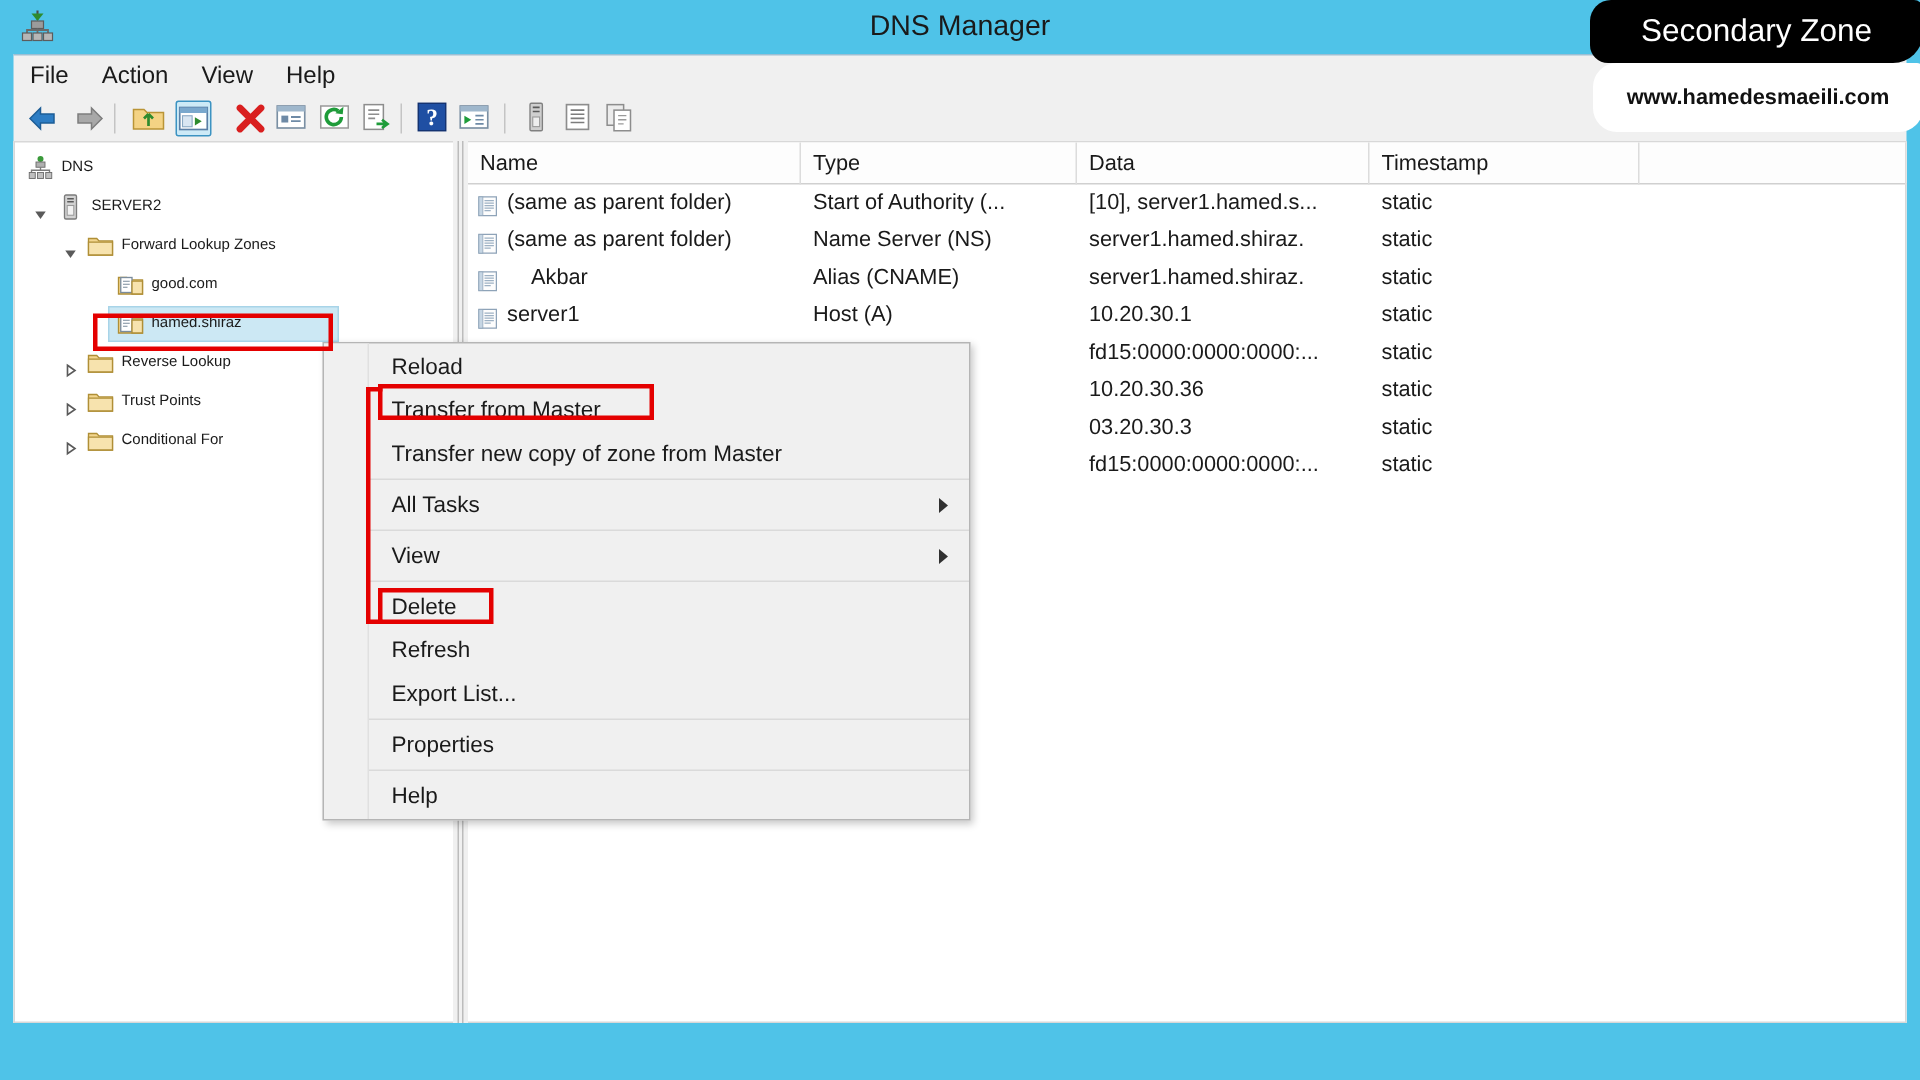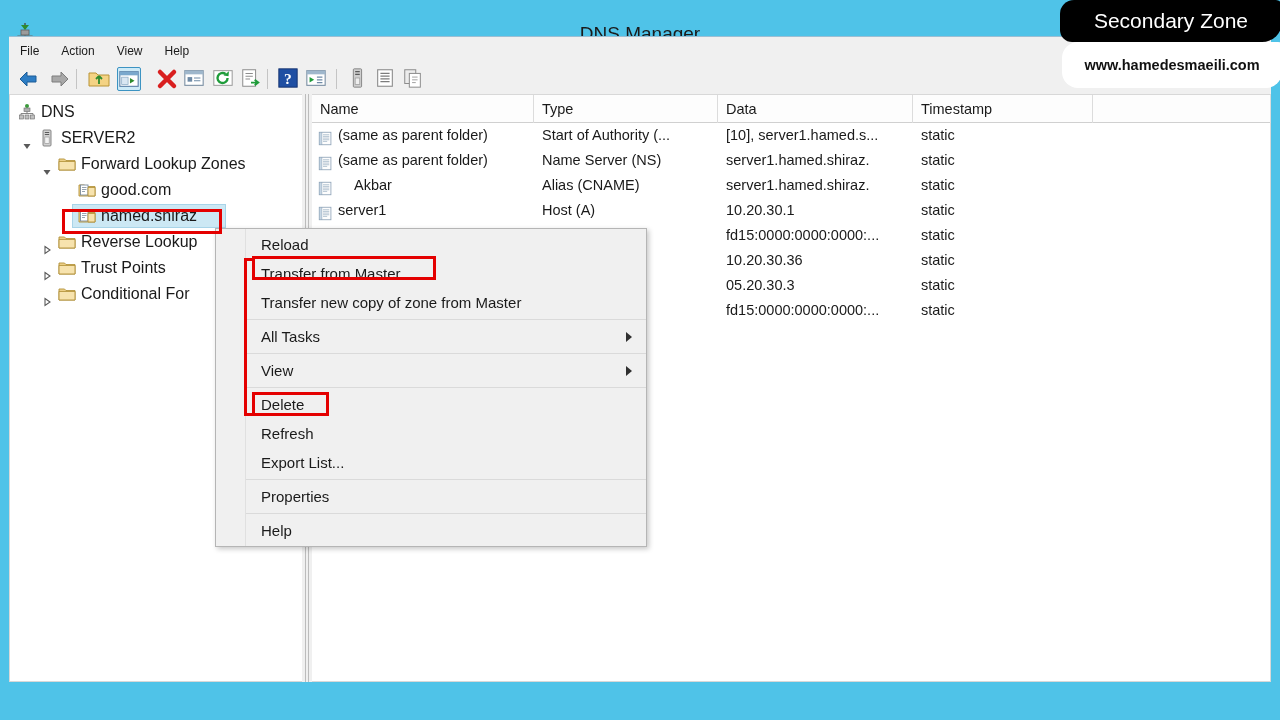--- a/index.html
+++ b/index.html
@@ -10,41 +10,41 @@
     background: #4FC3E8;
   }
   #app {
     position: relative;
     width: 1280px; height: 720px;
     background: #4FC3E8;
   }
 
   
   .titlebar {
-    position: absolute; left: 0; top: 16px; width: 1280px; height: 36px;
+    position: absolute; left: 0; top: 0; width: 1280px; height: 36px;
     background: #4FC3E8;
   }
   .titlebar .app-icon {
     position: absolute; left: 12px; top: 5px; width: 26px; height: 26px;
   }
   .titlebar .title {
     position: absolute; left: 0; top: 0; width: 1280px; height: 36px;
     line-height: 36px; text-align: center;
     font-size: 19px; color: #1a1a1a;
   }
 
   
   .menubar {
     position: absolute; left: 9px; top: 36px; width: 1262px; height: 28px;
     background: #F0F0F0;
     border-top: 1px solid #9bbfd4;
   }
   .menubar .mi {
     float: left; height: 28px; line-height: 28px;
-    padding: 0 11px; font-size: 12px; color: #1a1a1a; cursor: default;
+    padding: 0 11px; font-size: 16px; color: #1a1a1a; cursor: default;
   }
 
   
   .toolbar {
     position: absolute; left: 9px; top: 64px; width: 1262px; height: 30px;
     background: #F0F0F0;
   }
   .tb-item {
     position: absolute; top: 3px; width: 24px; height: 24px;
   }
@@ -78,21 +78,21 @@
   }
   .list-pane {
     position: absolute; left: 303px; top: 0; width: 959px; height: 588px;
     background: #ffffff; border: 1px solid #d8d8d8; border-left: none;
   }
 
   
   .tree { position: absolute; left: 0; top: 4px; width: 293px; }
   .tnode {
     position: relative; height: 26px; line-height: 26px;
-    font-size: 16px; color: #1a1a1a; white-space: nowrap; cursor: default;
+    font-size: 10px; color: #1a1a1a; white-space: nowrap; cursor: default;
   }
   .tnode .exp {
     position: absolute; top: 8px; width: 10px; height: 10px;
   }
   .tnode .ico { position: absolute; top: 4px; width: 18px; height: 18px; }
   .tnode .lbl { position: absolute; }
   .tnode.sel .lbl-bg {
     position: absolute; background: #cce8f4; border: 1px solid #a8d4e8;
     height: 24px; top: 1px;
   }
@@ -484,21 +484,21 @@
             <span class="lv-cell" style="left: 609px; width: 172px;">static</span>
           </div>
           <div class="lv-row">
             <span class="rec-ico"><svg width="15" height="15" viewBox="0 0 18 18">
                 <rect x="1.5" y="1.5" width="14" height="15" fill="#fdfdfd" stroke="#8ea3b8" stroke-width="1"></rect>
                 <rect x="1.5" y="1.5" width="3.2" height="15" fill="#c6d6e4" stroke="#8ea3b8" stroke-width="0.6"></rect>
                 <path d="M6 4.5 h7.5 M6 6.5 h7.5 M6 8.5 h7.5 M6 10.5 h7.5 M6 12.5 h5" stroke="#9db1c4" stroke-width="0.9"></path>
               </svg></span>
             <span class="lv-cell" style="left: 26px; width: 196px;"></span>
             <span class="lv-cell" style="left: 230px; width: 176px;"></span>
-            <span class="lv-cell" style="left: 414px; width: 187px;">05.20.30.3</span>
+            <span class="lv-cell" style="left: 414px; width: 187px;">03.20.30.3</span>
             <span class="lv-cell" style="left: 609px; width: 172px;">static</span>
           </div>
           <div class="lv-row">
             <span class="rec-ico"><svg width="15" height="15" viewBox="0 0 18 18">
                 <rect x="1.5" y="1.5" width="14" height="15" fill="#fdfdfd" stroke="#8ea3b8" stroke-width="1"></rect>
                 <rect x="1.5" y="1.5" width="3.2" height="15" fill="#c6d6e4" stroke="#8ea3b8" stroke-width="0.6"></rect>
                 <path d="M6 4.5 h7.5 M6 6.5 h7.5 M6 8.5 h7.5 M6 10.5 h7.5 M6 12.5 h5" stroke="#9db1c4" stroke-width="0.9"></path>
               </svg></span>
             <span class="lv-cell" style="left: 26px; width: 196px;"></span>
             <span class="lv-cell" style="left: 230px; width: 176px;">AA)</span>

